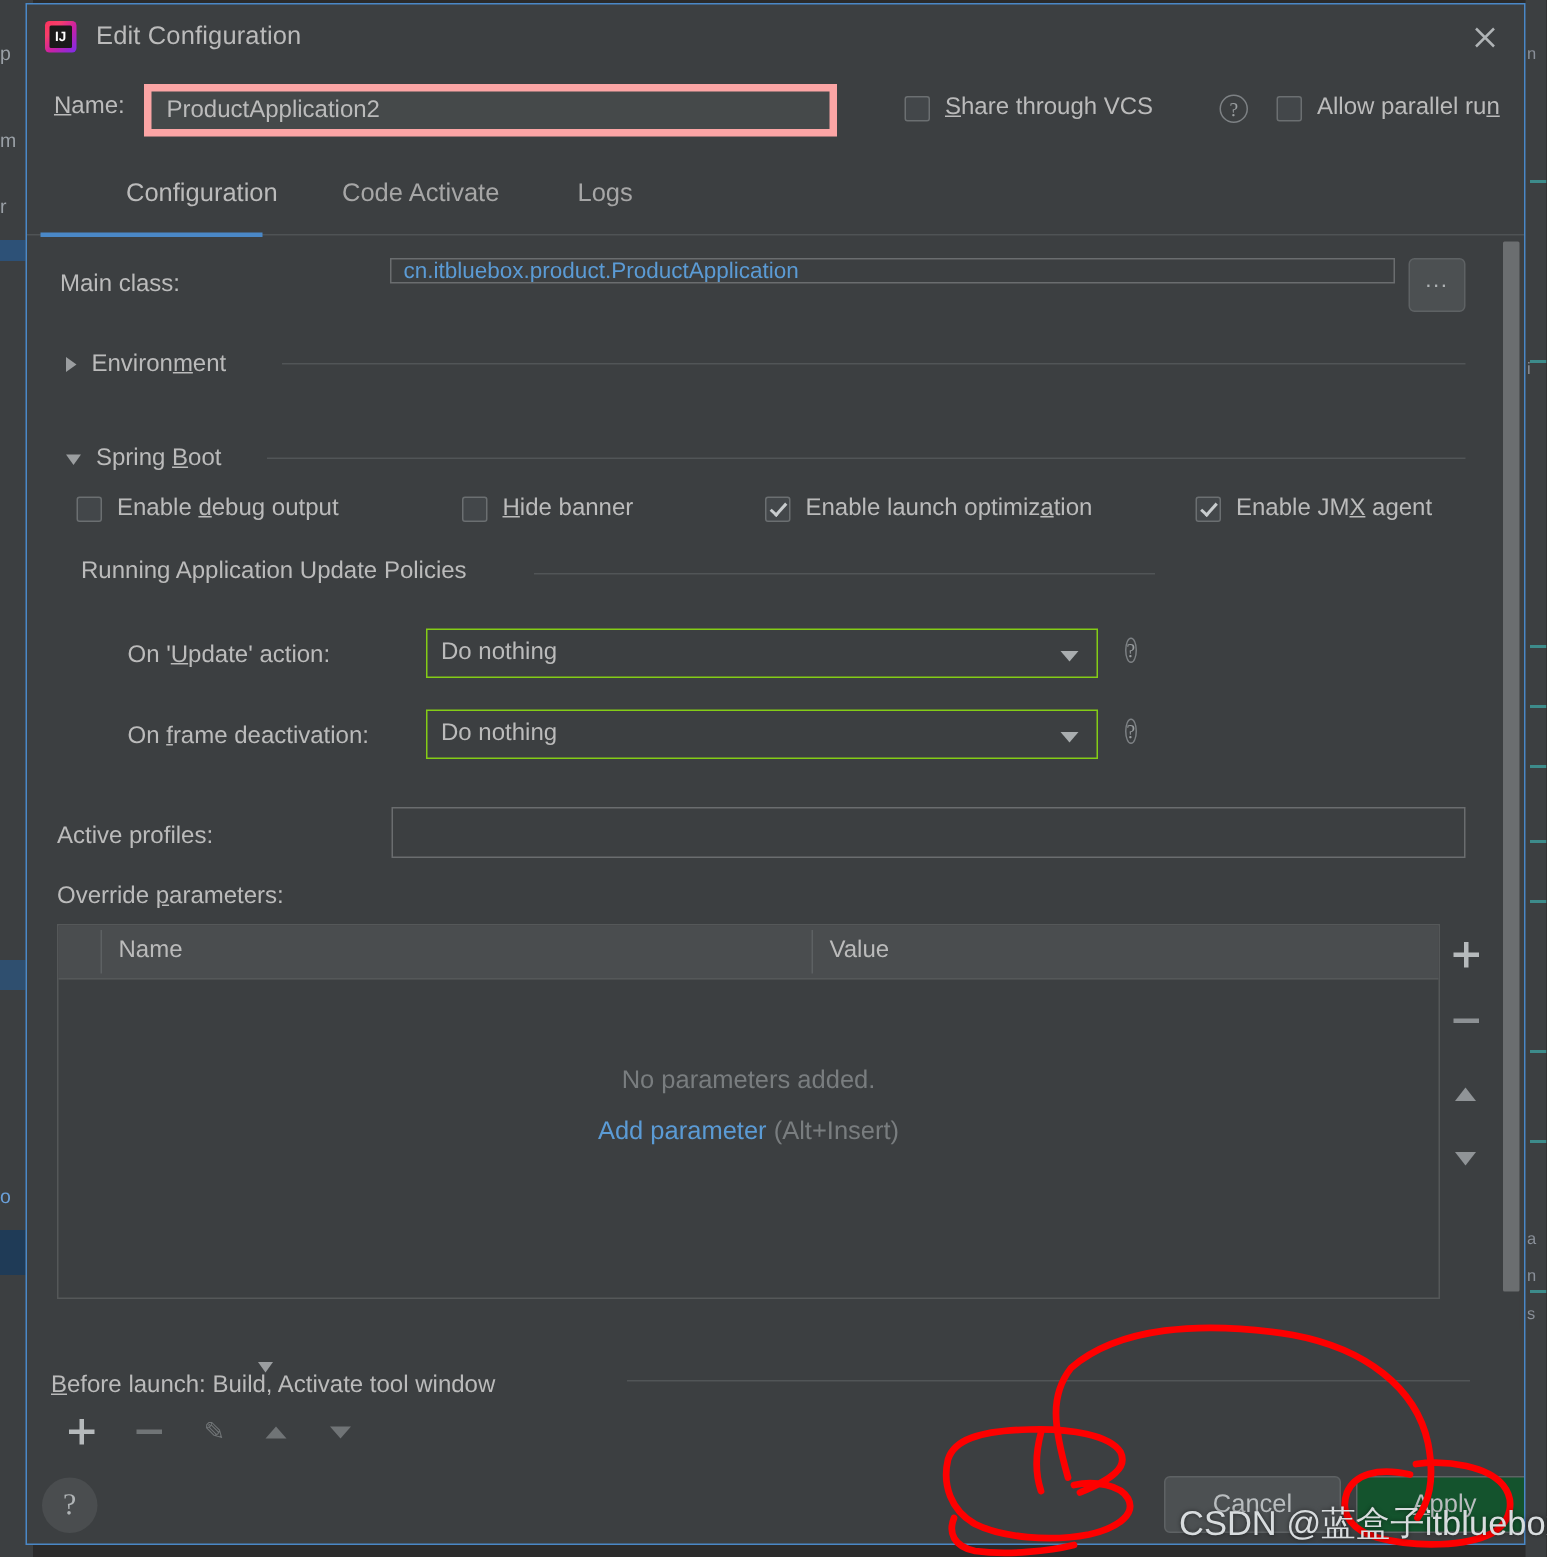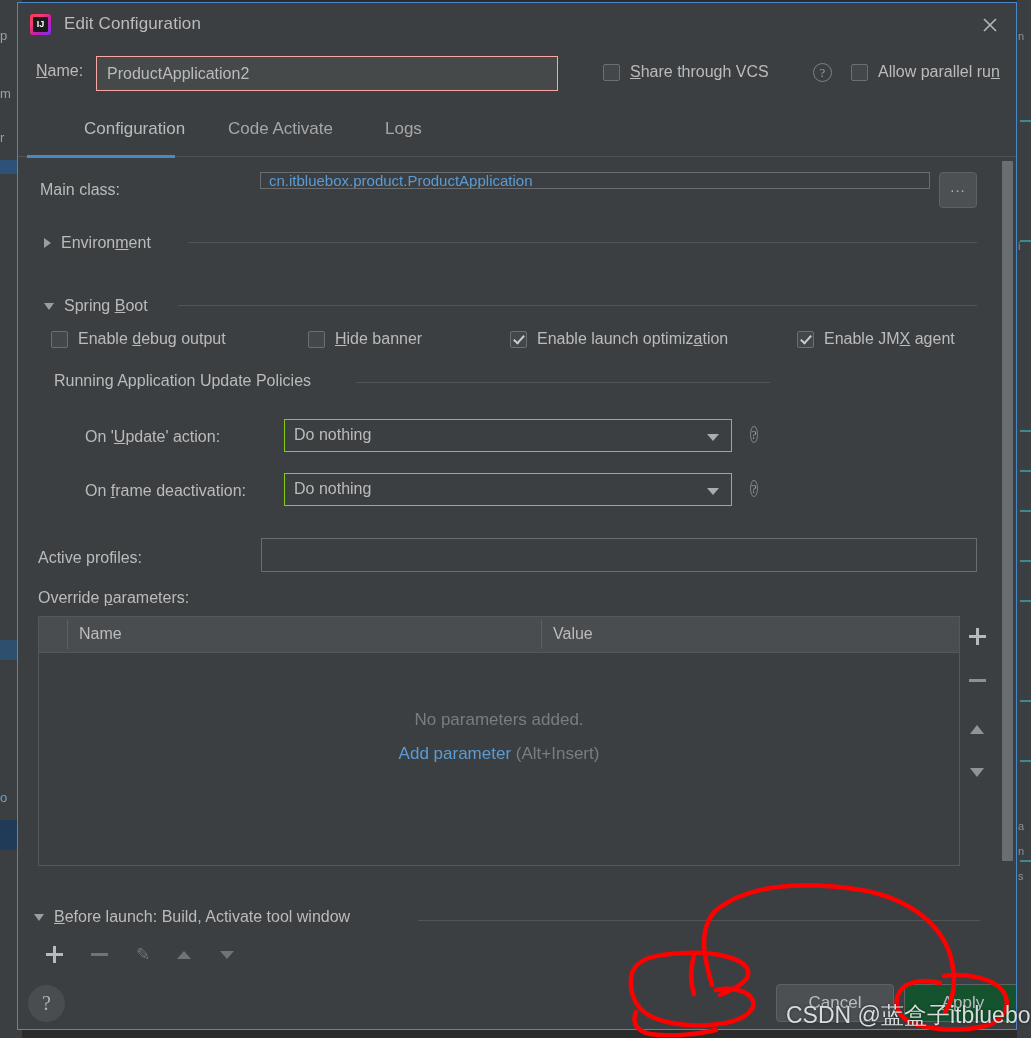--- a/index.html
+++ b/index.html
@@ -90,21 +90,21 @@
     position: absolute; left: 0; top: 48px; width: 100%; height: 48px;
   }
   #name-label {
     position: absolute; left: 18px; top: 11px;
     color: #bbbbbb; font-size: 16px;
   }
   #name-field {
     position: absolute; left: 78px; top: 5px;
     width: 462px; height: 35px;
     background: #45494a;
-    border: 1px solid #fca5a5;
+    border: 5px solid #fca5a5;
     box-sizing: border-box;
     color: #bbbbbb; font-size: 16px;
     padding: 0 10px;
     font-family: "Liberation Sans", sans-serif;
     outline: none;
   }
   .cb-row-item {
     position: absolute; top: 12px;
     display: flex; align-items: center;
     color: #bbbbbb; font-size: 16px;
@@ -348,21 +348,21 @@
     border-left: 7px solid transparent;
     border-right: 7px solid transparent;
   }
 
   
   #beforelaunch {
     position: absolute; left: 0; top: 895px; width: 100%;
   }
   #bl-hdr {
     position: absolute; left: 16px; top: 10px;
-    display: flex; align-items: center; cursor: pointer;
+    display: flex; align-items: center; cursor: pointer; flex-direction: column;
   }
   #bl-line {
     position: absolute; left: 400px; top: 22px; height: 1px;
     width: 562px; background: #515557;
   }
   .bl-tb {
     position: absolute; top: 44px; width: 30px; height: 26px; cursor: pointer;
   }
   .bl-plus::before, .bl-plus::after {
     content: ""; position: absolute; background: #b6babc;

